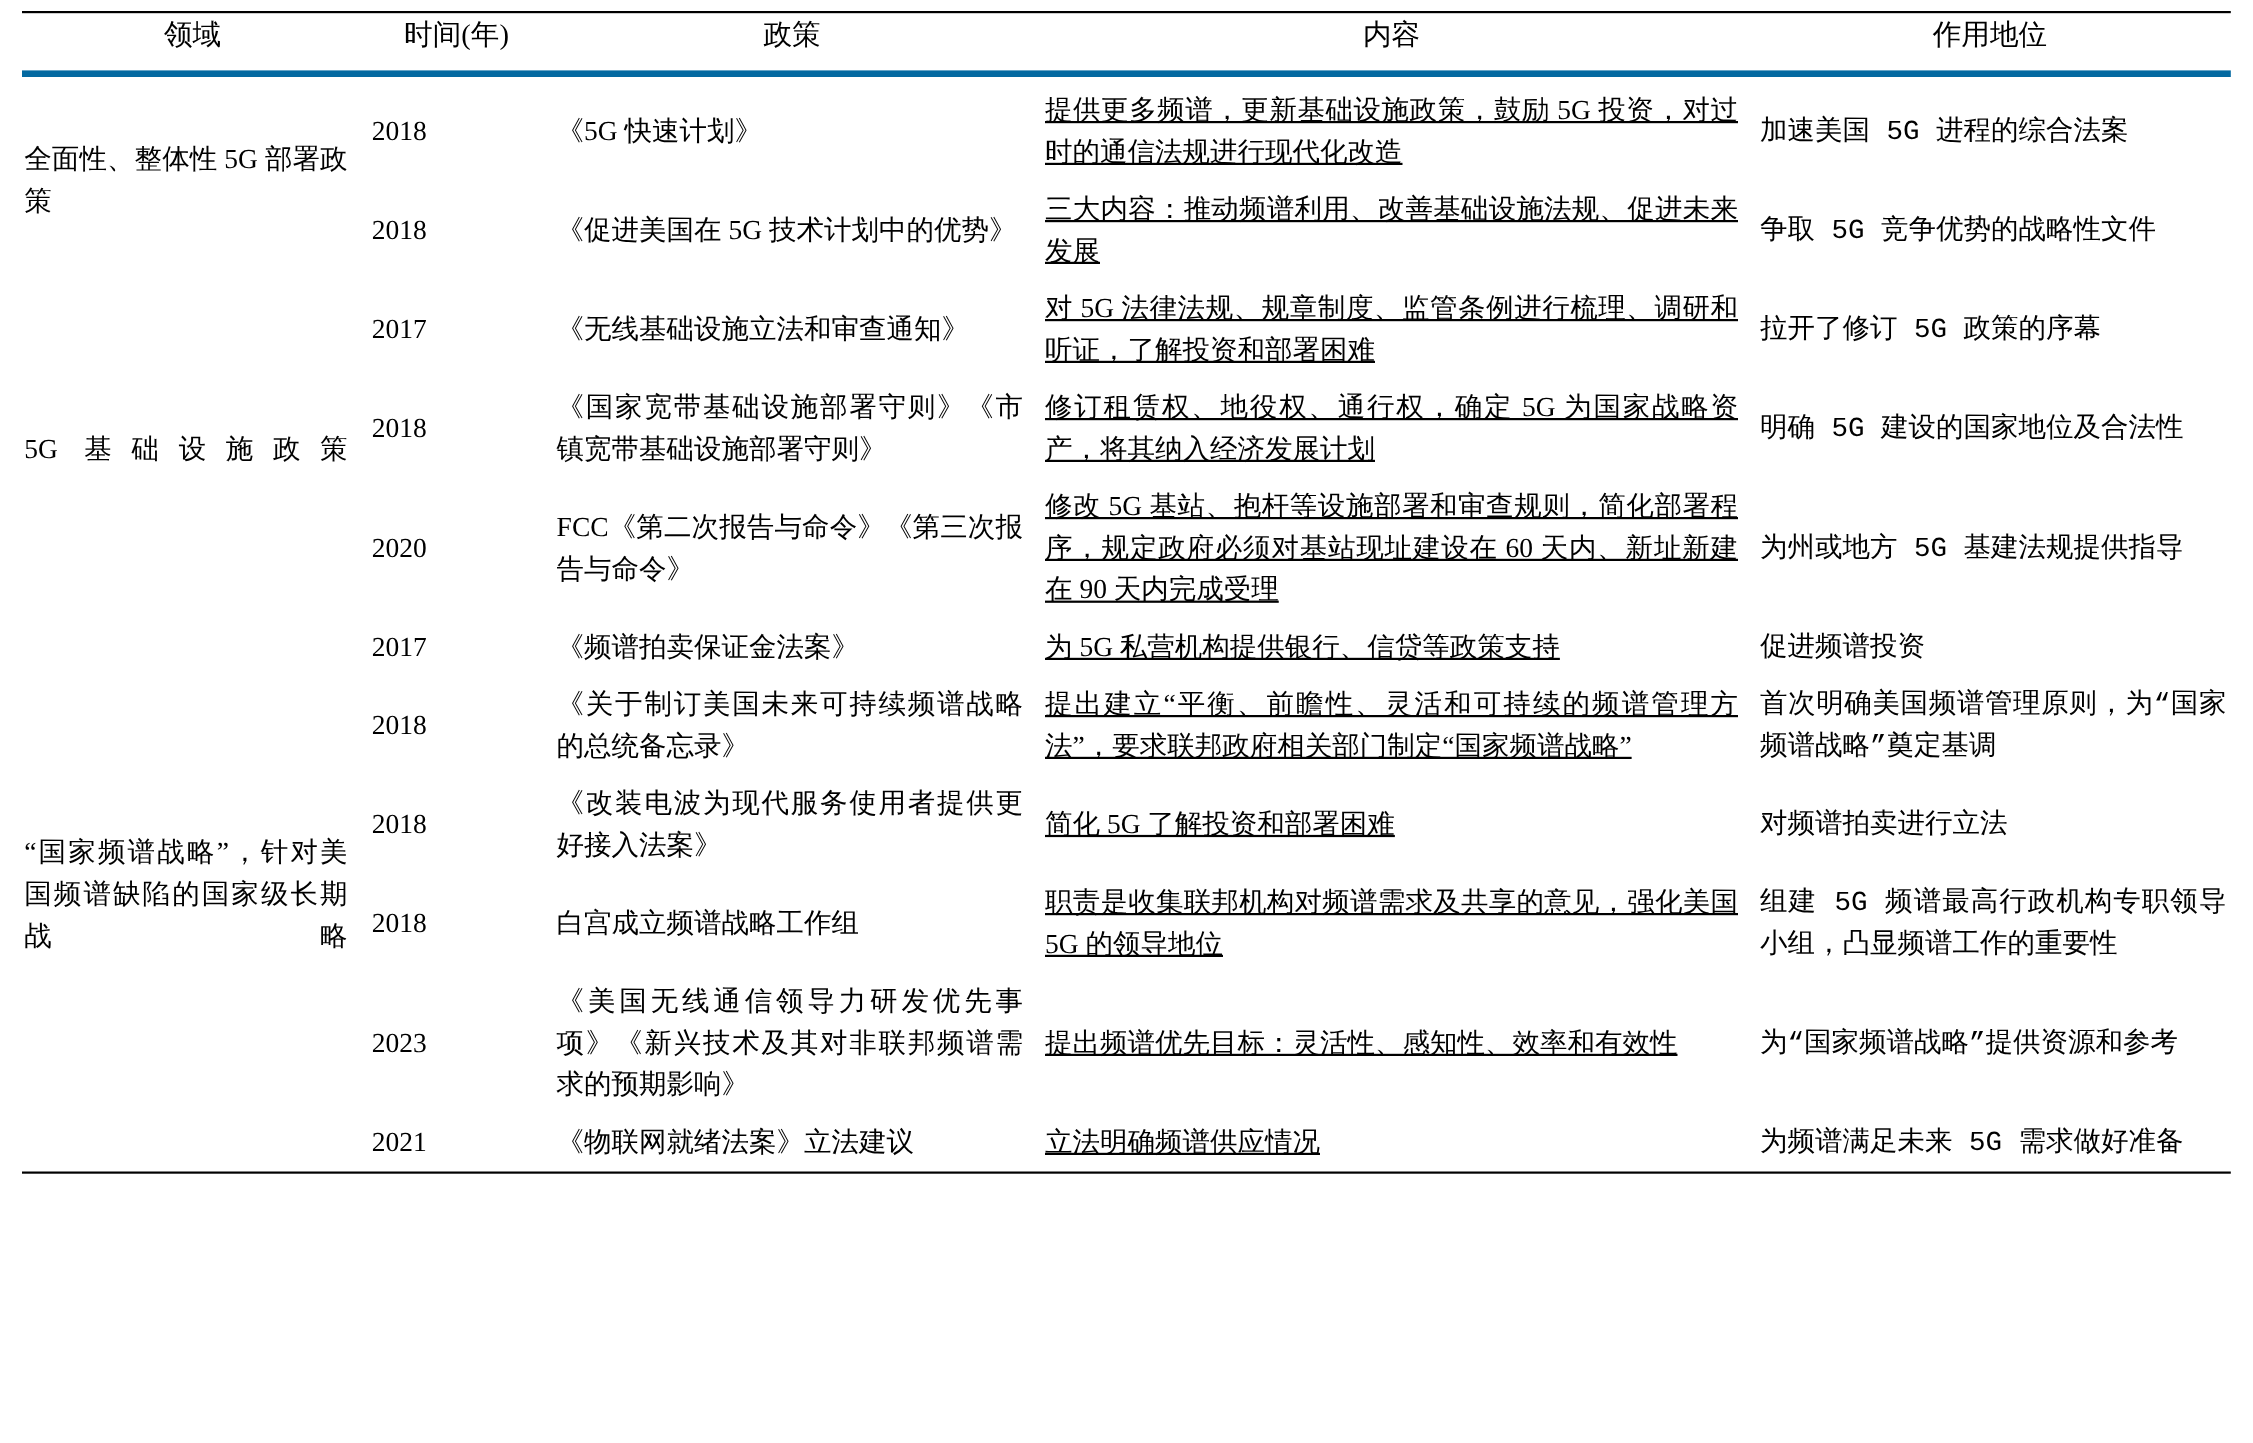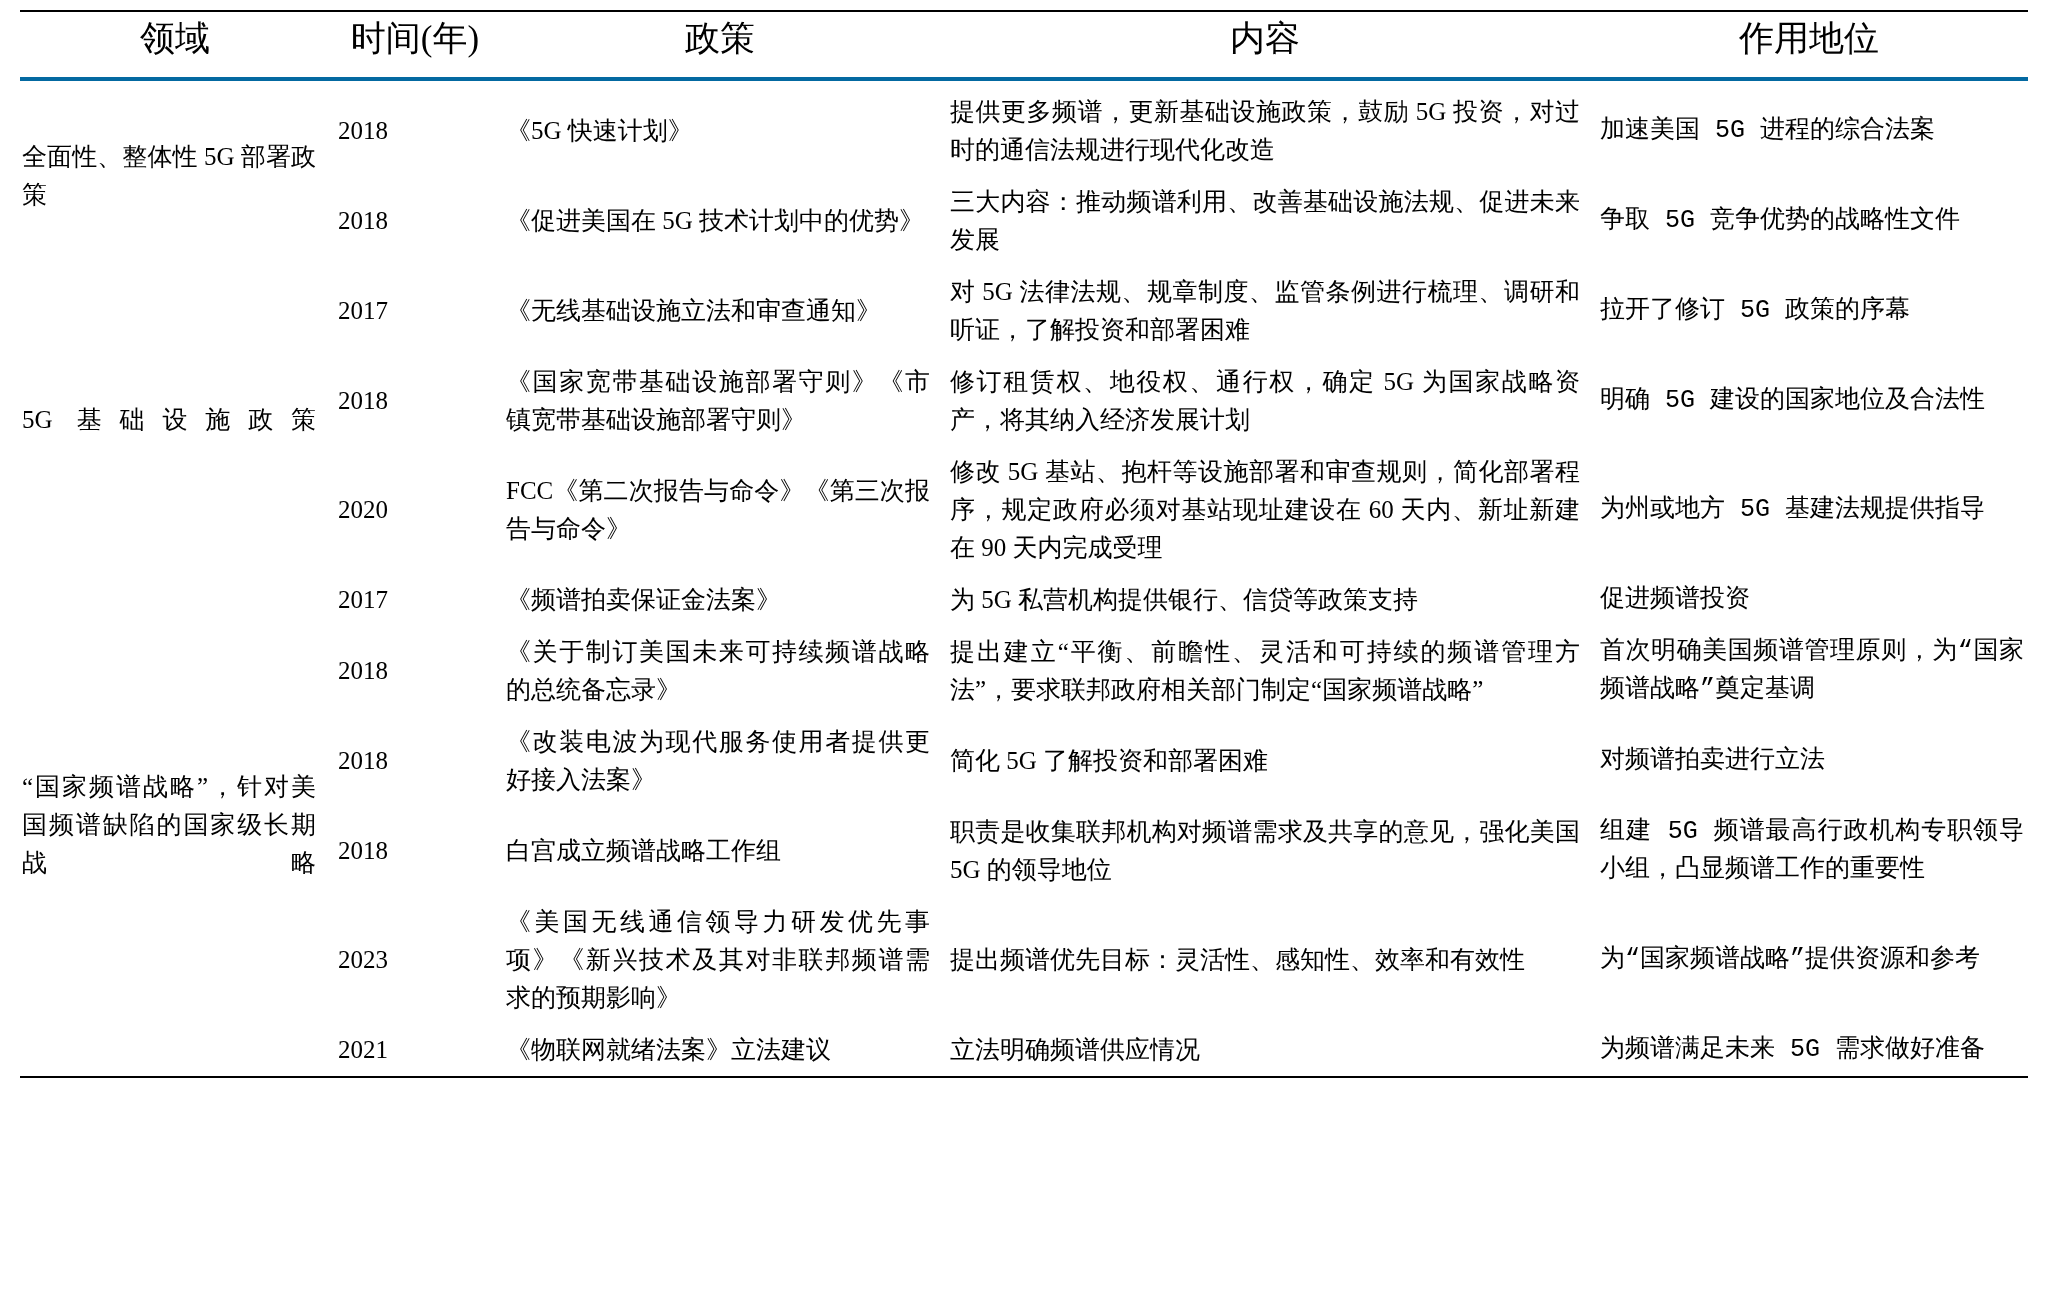--- a/index.html
+++ b/index.html
@@ -30,22 +30,22 @@
   table.policy-table col.c-domain   { width: 310px; }
   table.policy-table col.c-year     { width: 170px; }
   table.policy-table col.c-policy   { width: 440px; }
   table.policy-table col.c-content  { width: 650px; }
   table.policy-table col.c-role     { width: 438px; }
 
   thead th {
     font-weight: normal;
     text-align: center;
     padding: 22px 6px 12px 6px;
-    font-size: 35px;
-    border-bottom: 4px solid #0369a1;
+    font-size: 26px;
+    border-bottom: 6px solid #0369a1;
   }
   thead tr.rule-top th {
     border-top: 2.5px solid #000;
     padding-top: 0;
   }
   tbody td {
     vertical-align: middle;
     padding: 7px 8px;
     font-size: 25px;
   }
@@ -65,20 +65,21 @@
     text-align: justify;
     text-align-last: left;
     padding-left: 6px;
     padding-right: 10px;
   }
   td.content-cell {
     text-align: justify;
     text-align-last: left;
     padding-left: 10px;
     padding-right: 10px;
+    text-decoration: underline;
   }
   td.role-cell {
     text-align: justify;
     text-align-last: left;
     padding-left: 10px;
     padding-right: 4px;
     font-family: Liberation Mono, monospace;
   }
   tfoot td.bottomrule {
     border-top: 2.5px solid #000;

